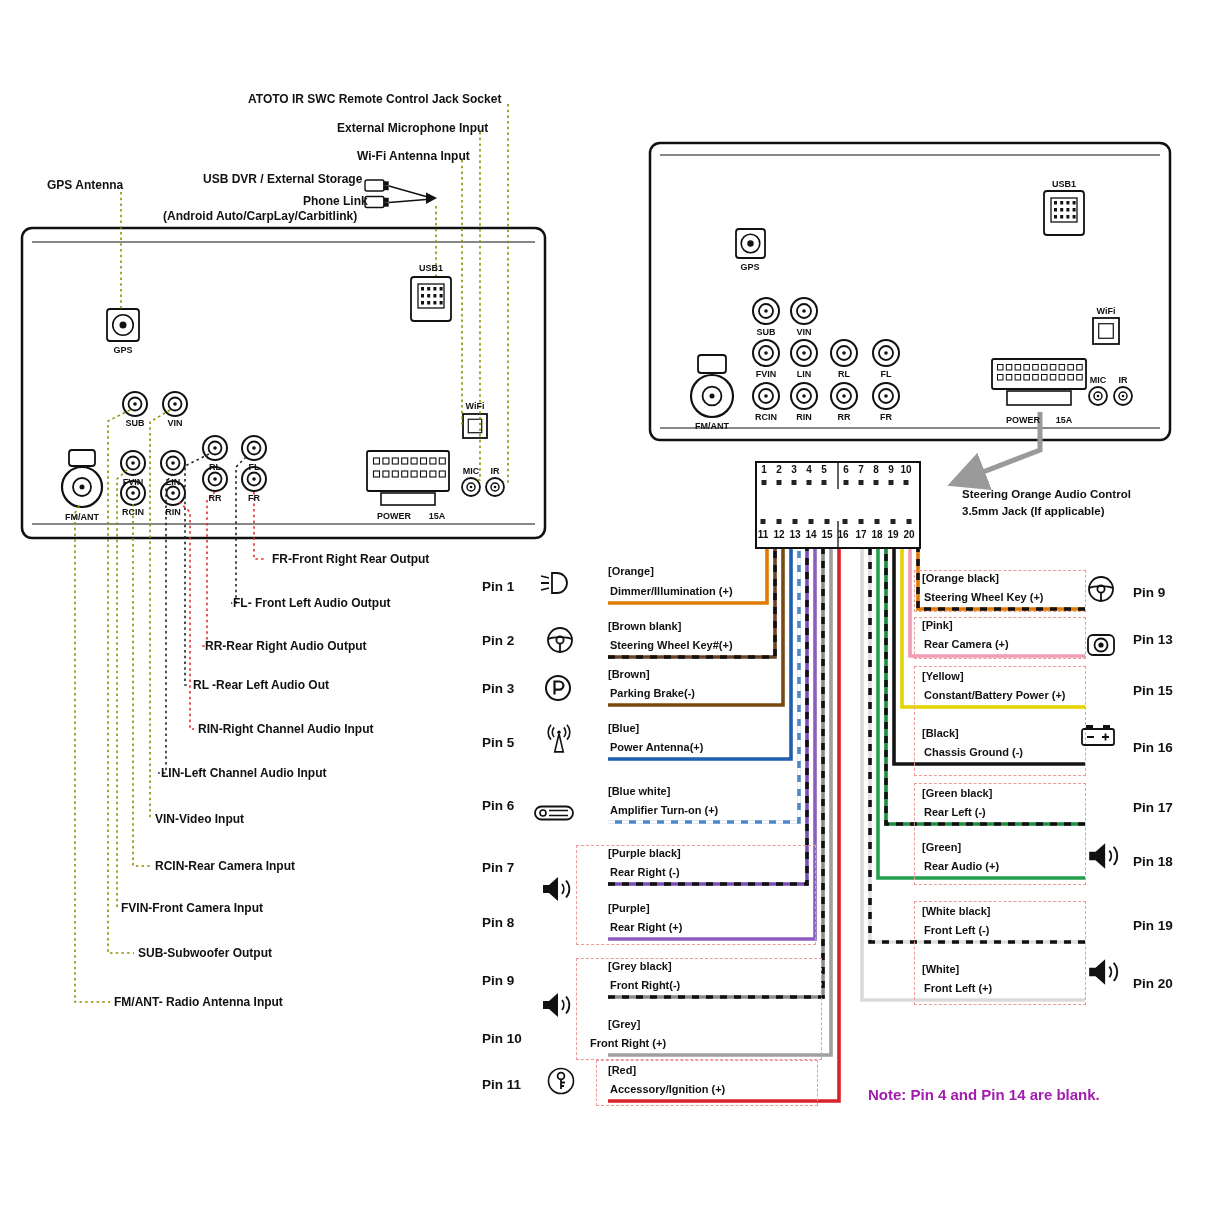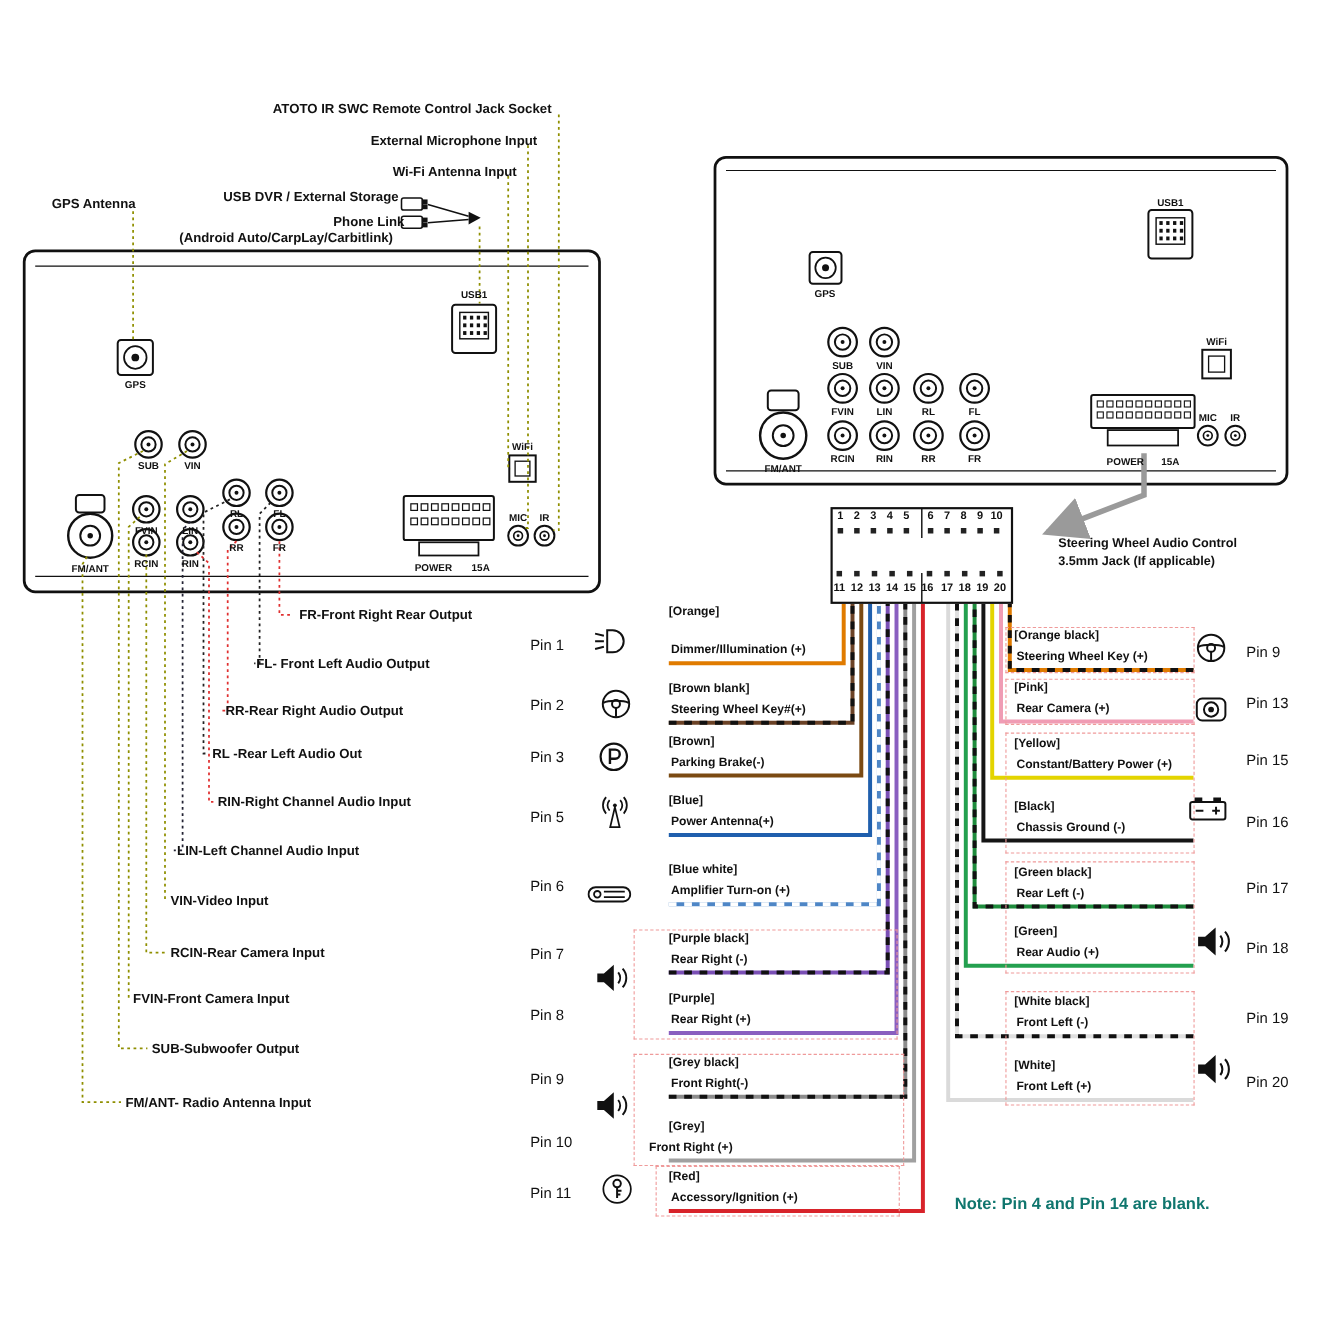--- a/index.html
+++ b/index.html
@@ -3,25 +3,25 @@
 <meta charset="utf-8">
 <style>
   *{margin:0;padding:0;box-sizing:border-box}
   html,body{background:#fff}
   body{font-family:"Liberation Sans",sans-serif;color:#111}
   #canvas{position:relative;width:1214px;height:1214px;background:#fff;overflow:hidden}
   #lines{position:absolute;left:0;top:0}
   .callout{position:absolute;font-weight:bold;font-size:12px;white-space:nowrap;color:#111}
   .small-lbl{position:absolute;font-weight:bold;font-size:9px;color:#111;transform:translateX(-50%);white-space:nowrap}
   .conn-num{position:absolute;font-weight:bold;font-size:10px;color:#111;transform:translateX(-50%);white-space:nowrap}
-  .pin-num{position:absolute;font-weight:normal;font-size:13.5px;color:#111;white-space:nowrap}
+  .pin-num{position:absolute;font-weight:bold;font-size:13.5px;color:#111;white-space:nowrap}
   .wire-lbl{position:absolute;font-weight:bold;font-size:11px;color:#111;white-space:nowrap}
   .dashed-box{position:absolute;border:1.5px dashed #ef9a9a}
   .swc{position:absolute;font-weight:bold;font-size:11.5px;color:#111;white-space:nowrap}
-  #note{position:absolute;left:868px;top:1086px;font-weight:bold;font-size:15px;color:#0f766e;white-space:nowrap}
+  #note{position:absolute;left:868px;top:1086px;font-weight:bold;font-size:15px;color:#a21caf;white-space:nowrap}
   .icon{position:absolute}
   .icon svg{width:100%;height:auto;display:block}
 </style>
 </head>
 <body>
 
 <div id="canvas">
   <svg id="lines" width="1214" height="1214">
       <rect x="22" y="228" width="523" height="310" rx="10" fill="#fff" stroke="#111" stroke-width="2.5"></rect>
       <path d="M32,242 H535 M32,524 H535" stroke="#111" stroke-width="1.1" fill="none"></path>
@@ -348,21 +348,21 @@
       <div class="callout" style="left:198px;top:722px">RIN-Right Channel Audio Input</div>
       <div class="callout" style="left:161px;top:766px">LIN-Left Channel Audio Input</div>
       <div class="callout" style="left:155px;top:812px">VIN-Video Input</div>
       <div class="callout" style="left:155px;top:859px">RCIN-Rear Camera Input</div>
       <div class="callout" style="left:121px;top:901px">FVIN-Front Camera Input</div>
       <div class="callout" style="left:138px;top:946px">SUB-Subwoofer Output</div>
       <div class="callout" style="left:114px;top:995px">FM/ANT- Radio Antenna Input</div>
     </div>
   <div id="pins">
       <div class="pin-num" style="left:482px;top:579px">Pin 1</div>
-      <div class="wire-lbl" style="left:608px;top:550px">[Orange]</div>
+      <div class="wire-lbl" style="left:608px;top:565px">[Orange]</div>
       <div class="wire-lbl" style="left:610px;top:585px">Dimmer/Illumination (+)</div>
       <div class="icon" style="left:538px;top:570px;width:34px">
         <svg viewBox="0 0 34 26">
           <path d="M19,3 a10,10 0 0 1 0,20 h-5 v-20 z" fill="none" stroke="#111" stroke-width="1.8"></path>
           <path d="M3,6 L11,8 M3,13 H11 M3,20 L11,18" stroke="#111" stroke-width="1.8" fill="none"></path>
         </svg>
       </div>
       <div class="pin-num" style="left:482px;top:633px">Pin 2</div>
       <div class="wire-lbl" style="left:608px;top:620px">[Brown blank]</div>
       <div class="wire-lbl" style="left:610px;top:639px">Steering Wheel Key#(+)</div>
@@ -488,16 +488,16 @@
       <div class="pin-num" style="left:1133px;top:976px">Pin 20</div>
       <div class="wire-lbl" style="left:922px;top:963px">[White]</div>
       <div class="wire-lbl" style="left:924px;top:982px">Front Left (+)</div>
       <div class="icon" style="left:1086px;top:956px;width:34px">
         <svg viewBox="0 0 32 30">
           <path d="M3,11 h6 l9,-8 v24 l-9,-8 h-6 z" fill="#111"></path>
           <path d="M22,10 a8,8 0 0 1 0,10 M26,6.5 a12.5,12.5 0 0 1 0,17" fill="none" stroke="#111" stroke-width="1.8"></path>
         </svg>
       </div>
     </div>
-  <div class="swc" style="left:962px;top:488px">Steering Wheel Audio Control</div>
+  <div class="swc" style="left:962px;top:488px">Steering Orange Audio Control</div>
   <div class="swc" style="left:962px;top:505px">3.5mm Jack (If applicable)</div>
   <div id="note">Note: Pin 4 and Pin 14 are blank.</div>
 </div>
 
 </body></html>

